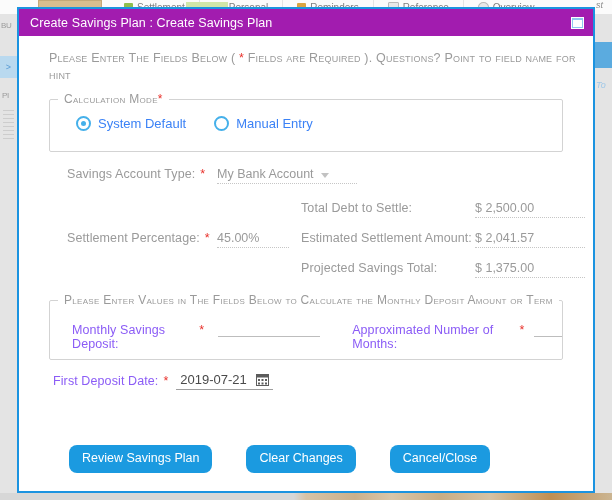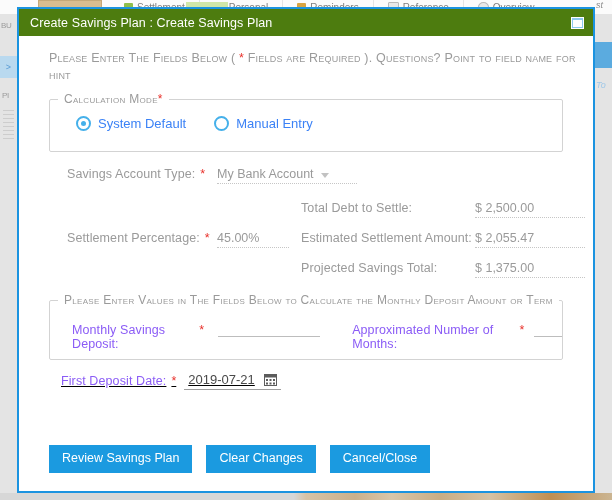--- a/index.html
+++ b/index.html
@@ -141,21 +141,21 @@
     width: 578px;
     height: 486px;
     background: #ffffff;
     border: 2px solid #1b93e0;
     box-sizing: border-box;
     display: flex;
     flex-direction: column;
   }
   .titlebar {
     height: 27px;
-    background: #4d7c0f;
+    background: #a21caf;
     display: flex;
     align-items: center;
     justify-content: space-between;
     padding: 0 8px 0 11px;
     flex: 0 0 auto;
   }
   .titlebar .title {
     color: #ffffff;
     font-size: 12.5px;
     letter-spacing: 0.1px;
@@ -309,25 +309,24 @@
   }
   .input-line {
     display: inline-block;
     border-bottom: 1px solid #bdbdbd;
     height: 16px;
     margin-left: 6px;
   }
 
   
   .date-row {
-    margin: 12px 14px 0 26px;
+    margin: 12px 14px 0 18px;
     display: flex;
     align-items: center;
     white-space: nowrap;
-    text-decoration: underline;
   }
   .date-field {
     display: inline-flex;
     align-items: center;
     gap: 9px;
     border-bottom: 1px solid #9e9e9e;
     padding: 0 4px 2px 4px;
     margin-left: 8px;
   }
   .date-field .dval {
@@ -346,21 +345,22 @@
   }
   .btn {
     background: #1b9ae0;
     color: #ffffff;
     border: none;
     font-size: 12.5px;
     font-family: "Liberation Sans", sans-serif;
     padding: 7px 13px 8px 13px;
     cursor: pointer;
     line-height: 13px;
-    border-radius: 0;
+    border-radius: 8px;
+    margin-left: 20px;
   }
 </style>
 </head>
 <body>
 
 <div id="backdrop">
 
   <div class="bg-toolbar">
     <div class="bg-tool" style="padding-left:124px;">
       <span class="bgicon grn"></span>
@@ -456,21 +456,21 @@
         <span class="star">*</span>
       </div>
       <div class="fld" style="left:168px; top:68px;">
         <span class="val-dotted" style="width:72px;">45.00%</span>
       </div>
 
       <div class="fld" style="left:252px; top:68px;">
         <span class="lbl">Estimated Settlement Amount:</span>
       </div>
       <div class="fld" style="left:426px; top:68px;">
-        <span class="val-dotted" style="width:110px;">$ 2,055.47</span>
+        <span class="val-dotted" style="width:110px;">$ 2,041.57</span>
       </div>
 
       <div class="fld" style="left:252px; top:98px;">
         <span class="lbl">Projected Savings Total:</span>
       </div>
       <div class="fld" style="left:426px; top:98px;">
         <span class="val-dotted" style="width:110px;">$ 1,375.00</span>
       </div>
 
     </div>

